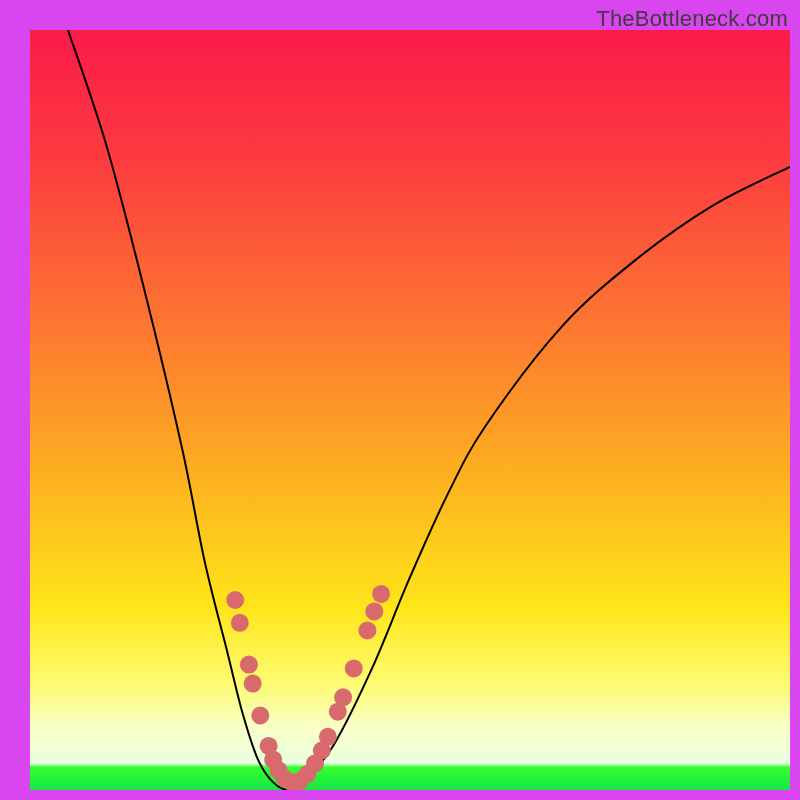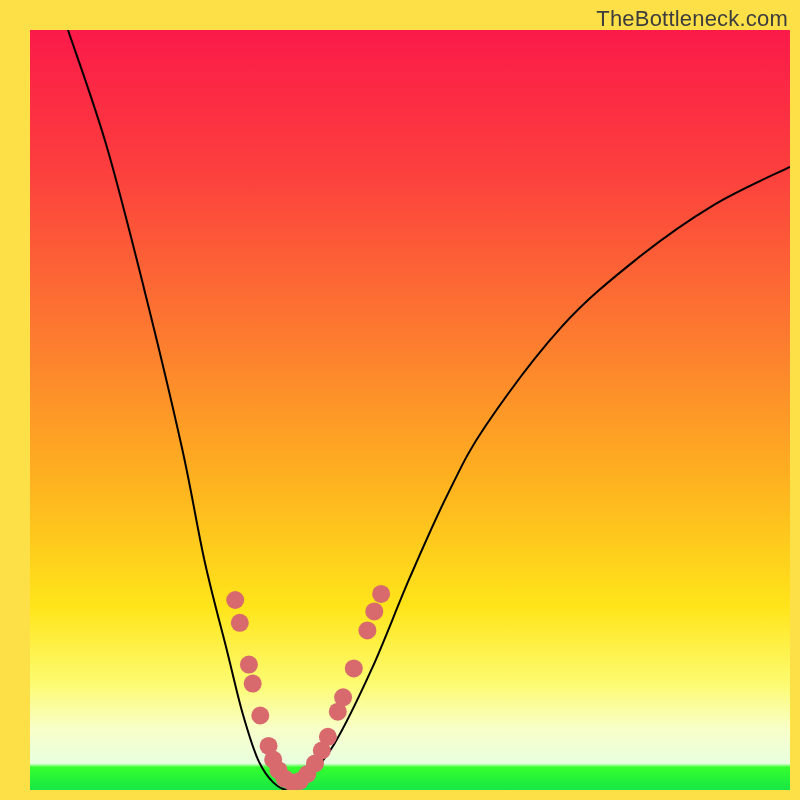--- a/index.html
+++ b/index.html
@@ -10,21 +10,21 @@
     overflow: hidden;
     background: #000;
     font-family: Arial, Helvetica, sans-serif;
   }
   .frame {
     position: absolute;
     left: 0;
     top: 0;
     width: 800px;
     height: 800px;
-    background: #fde047;
+    background: #d946ef;
   }
   .plot-area {
     position: absolute;
     left: 30px;
     top: 30px;
     width: 760px;
     height: 760px;
     overflow: hidden;
   }
   

